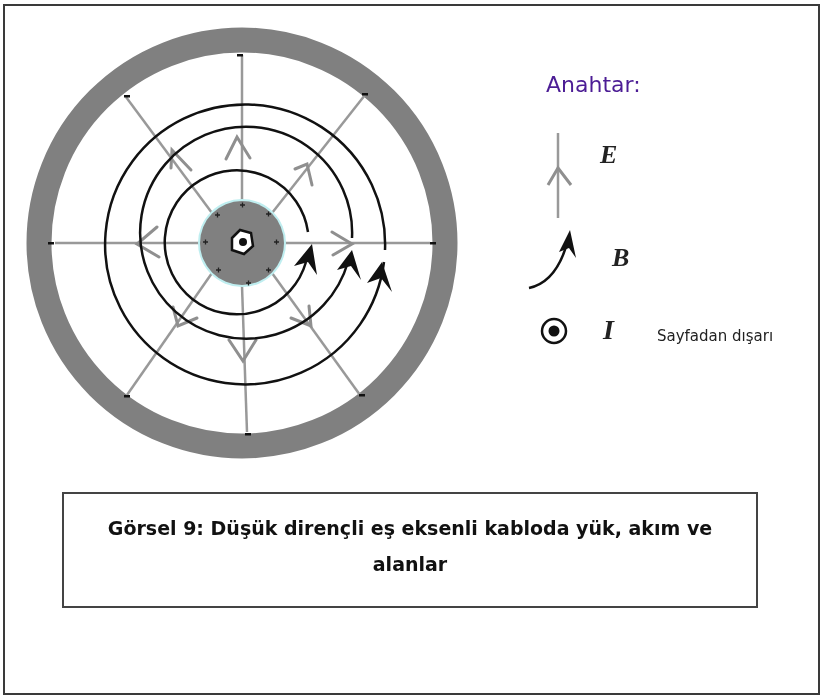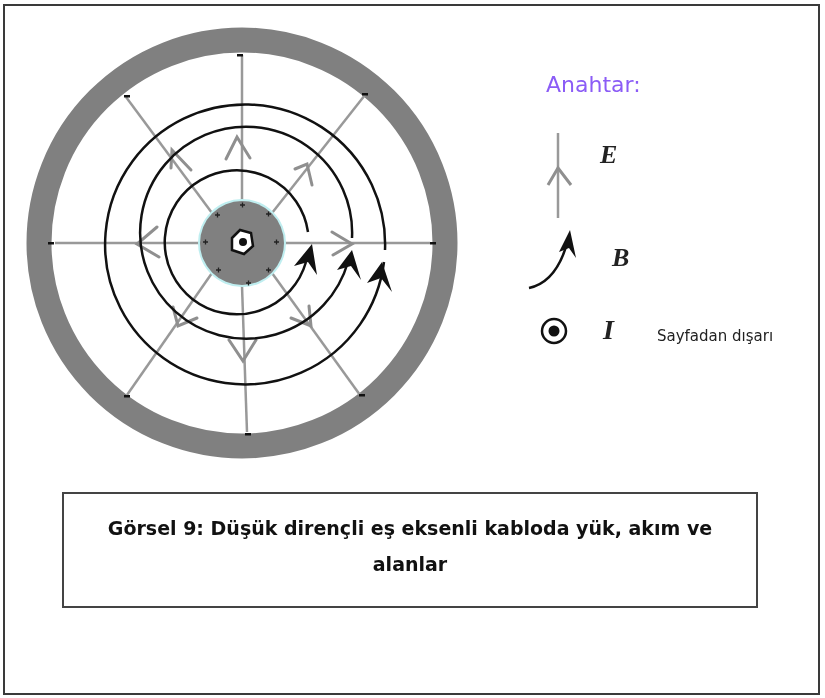--- a/index.html
+++ b/index.html
@@ -1,19 +1,19 @@
 <!DOCTYPE html>
 <html><head>
   <meta charset="utf-8">
   <style>
     html, body { margin: 0; padding: 0; background: #ffffff; }
     body { width: 825px; height: 698px; position: relative; overflow: hidden; font-family: "Liberation Sans", sans-serif; }
     .frame { position: absolute; left: 3px; top: 4px; width: 813px; height: 687px; border: 2px solid #3a3a3a; box-sizing: content-box; }
     .diagram { position: absolute; left: 0; top: 0; }
-    .legend-title { position: absolute; left: 546px; top: 72px; font-size: 22px; color: #8b5cf6; font-family: "DejaVu Sans", sans-serif; }
+    .legend-title { position: absolute; left: 546px; top: 72px; font-size: 22px; color: #4c1d95; font-family: "DejaVu Sans", sans-serif; }
     .legend-sym { position: absolute; font-family: "Liberation Serif", serif; font-style: italic; font-weight: bold; color: #222; }
     .sym-e { left: 600px; top: 140px; font-size: 26px; }
     .sym-b { left: 612px; top: 243px; font-size: 26px; }
     .sym-i { left: 603px; top: 314px; font-size: 28px; }
     .legend-note { position: absolute; left: 637px; top: 327px; font-size: 15px; color: #222; font-family: "DejaVu Sans", sans-serif; margin-left: 20px; }
     .caption { position: absolute; left: 62px; top: 492px; width: 696px; height: 116px; border: 2px solid #444; box-sizing: border-box; text-align: center; }
     .caption-text { display: block; margin: 16px 20px 4px 20px; font-family: "DejaVu Sans", sans-serif; font-weight: bold; font-size: 19px; line-height: 36px; color: #111; }
   </style>
 </head>
 <body>

